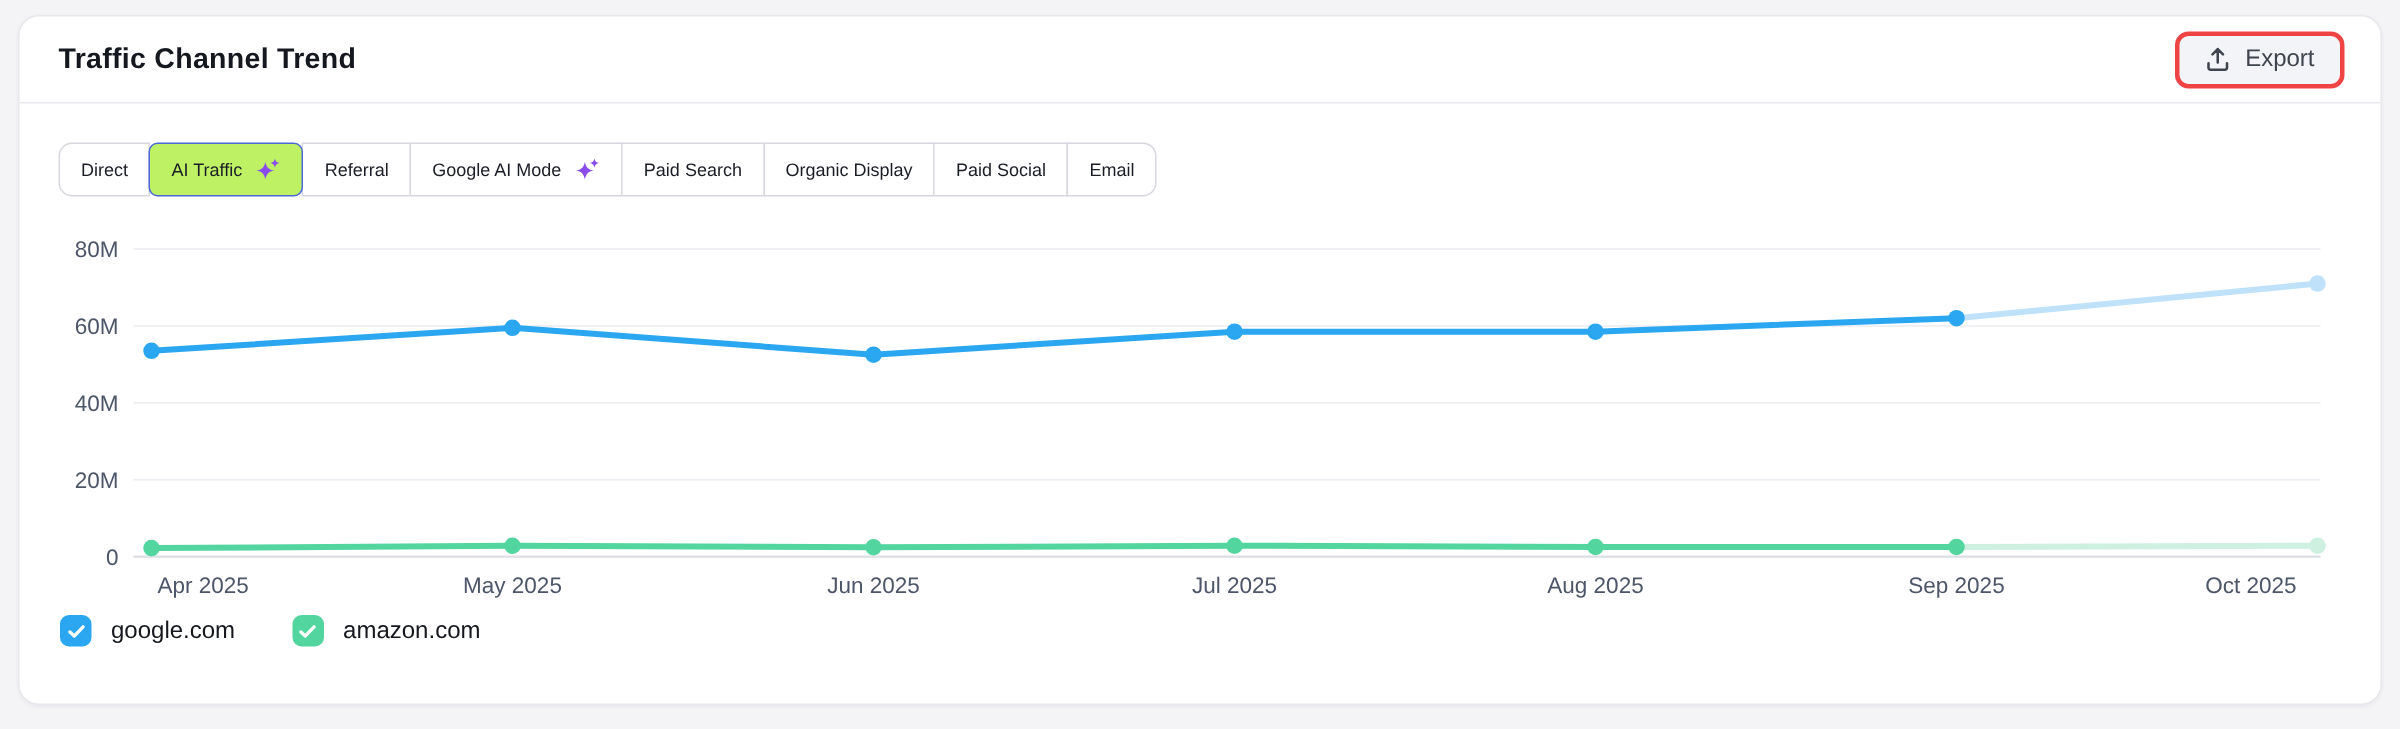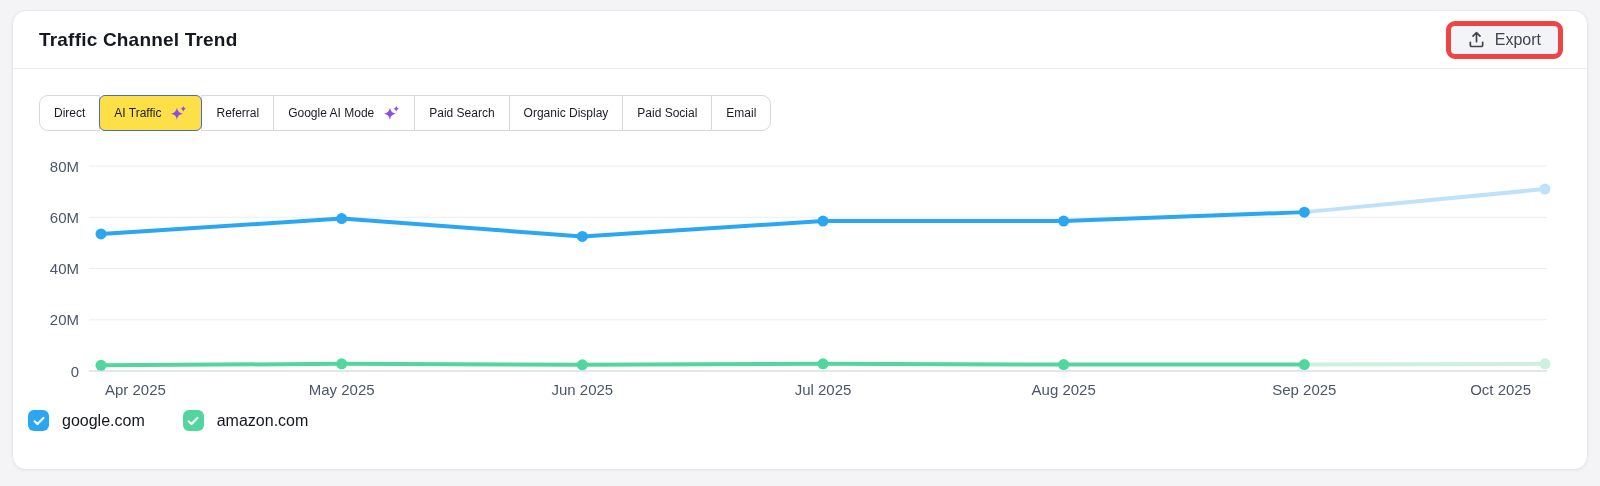--- a/index.html
+++ b/index.html
@@ -21,42 +21,42 @@
   }
   .card-header {
     display:flex; align-items:center; justify-content:space-between;
     height:58px; padding:0 24px 0 26px;
     border-bottom:1px solid #e9eaef;
   }
   .title { font-size:19px; font-weight:700; color:#16181f; letter-spacing:.2px; }
   .export-btn {
     display:inline-flex; align-items:center; gap:10px;
     height:38px; padding:0 17px;
-    background:#f3f4f7; border:5px solid #ef4444; border-radius:9px;
+    background:#f3f4f7; border:3px solid #ef4444; border-radius:9px;
     font-family:inherit; font-size:16px; color:#3f444e; cursor:pointer;
   }
   .export-btn svg { display:block; }
   .tabbar { display:inline-flex; margin:26px 26px 0; }
   .tab {
     position:relative;
     display:inline-flex; align-items:center; gap:9px;
     height:36px; padding:0 14px;
     background:#fff; border:1px solid #d6d8de; margin-left:-1px;
     font-family:inherit; font-size:12px; color:#1a1d25;
     cursor:pointer; white-space:nowrap; z-index:1;
   }
   .tab:first-child { border-top-left-radius:9px; border-bottom-left-radius:9px; margin-left:0; }
   .tab:last-child  { border-top-right-radius:9px; border-bottom-right-radius:9px; }
   .tab.selected {
-    background:#fde047; border-color:#4c68d7; border-radius:6px; z-index:2;
+    background:#bef264; border-color:#4c68d7; border-radius:6px; z-index:2;
   }
   .tab .sparkle { display:inline-flex; }
   .chart-wrap { margin-top:19px; }
   #chart { display:block; }
-  .legend { display:flex; align-items:center; gap:38px; margin:8px 26px 0 15px; }
+  .legend { display:flex; align-items:center; gap:38px; margin:8px 26px 0 27px; }
   .legend-item { display:flex; align-items:center; gap:13px; cursor:pointer; }
   .checkbox {
     width:21px; height:21px; border-radius:6px;
     display:flex; align-items:center; justify-content:center; flex:0 0 auto;
   }
   .legend-label { font-size:16px; color:#14171d; }
 </style>
 </head>
 <body>
 

